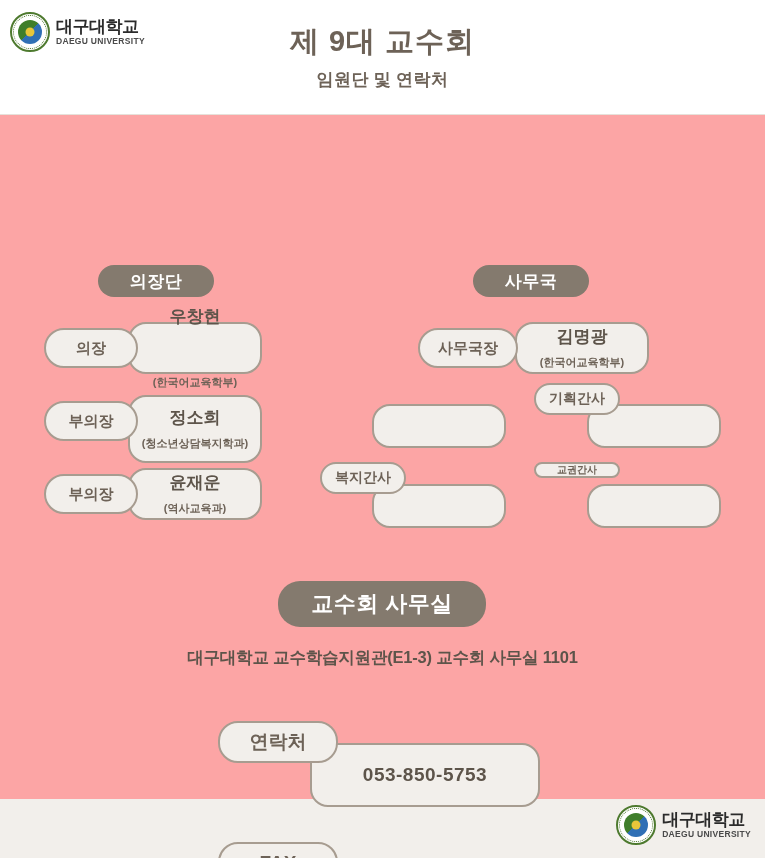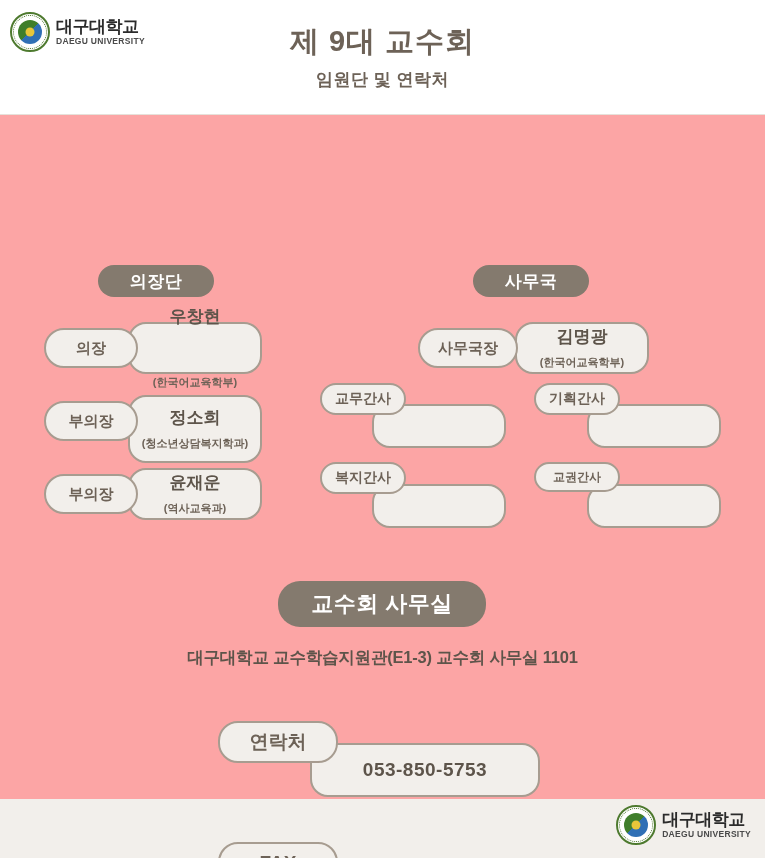--- a/index.html
+++ b/index.html
@@ -95,20 +95,21 @@
     color: #6d6257;
     letter-spacing: 1px;
     margin: 0;
   }
   .sub-title {
     font-size: 17px;
     font-weight: bold;
     color: #6d6257;
     letter-spacing: 0.5px;
     margin: 6px 0 0 0;
+    font-family: Liberation Serif, serif;
   }
 
   
   .canvas {
     position: relative;
     height: 744px;
     background: #fca5a5;
   }
 
   
@@ -254,42 +255,41 @@
 
   <div class="pill-value" style="left:515px; top:207px; width:134px; height:52px;">
     <span class="name">김명광</span>
     <span class="dept">(한국어교육학부)</span>
   </div>
   <div class="pill-label" style="left:418px; top:213px; width:100px; height:40px; font-size:15px;">사무국장</div>
 
   <div class="pill-value" style="left:372px; top:289px; width:134px; height:44px;">
     <span class="name"></span>
   </div>
-  <div class="pill-label" style="left:320px; top:268px; width:86px; height:32px; font-size:14px;">교무간사</div>
 
   <div class="pill-value" style="left:587px; top:289px; width:134px; height:44px;">
     <span class="name"></span>
   </div>
   <div class="pill-label" style="left:534px; top:268px; width:86px; height:32px; font-size:14px;">기획간사</div>
 
   <div class="pill-value" style="left:372px; top:369px; width:134px; height:44px;">
     <span class="name"></span>
   </div>
   <div class="pill-label" style="left:320px; top:347px; width:86px; height:32px; font-size:14px;">복지간사</div>
 
   <div class="pill-value" style="left:587px; top:369px; width:134px; height:44px;">
     <span class="name"></span>
   </div>
-  <div class="pill-label" style="left:534px; top:347px; width:86px; height:30px; font-size:12px;">교권간사</div>
+  <div class="pill-label" style="left:534px; top:347px; width:86px; height:16px; font-size:10px;">교권간사</div>
 
   <div class="pill-dark" style="left:278px; top:466px; width:208px; height:46px; font-size:22px;">교수회 사무실</div>
 
   <div class="address-line" style="top:532px;">대구대학교 교수학습지원관(E1-3) 교수회 사무실 1101</div>
 
-  <div class="pill-value" style="left:310px; top:628px; width:230px; height:54px;">
+  <div class="pill-value" style="left:310px; top:628px; width:230px; height:64px;">
     <span class="contact-value">053-850-5753</span>
   </div>
   <div class="pill-label" style="left:218px; top:606px; width:120px; height:42px; font-size:19px;">연락처</div>
 
   <div class="pill-label" style="left:218px; top:727px; width:120px; height:42px; font-size:19px;">FAX</div>
 
   <div class="footer">
     <div class="footer-logo">
       <div class="logo-mark">
         <div class="ring-text"></div>

